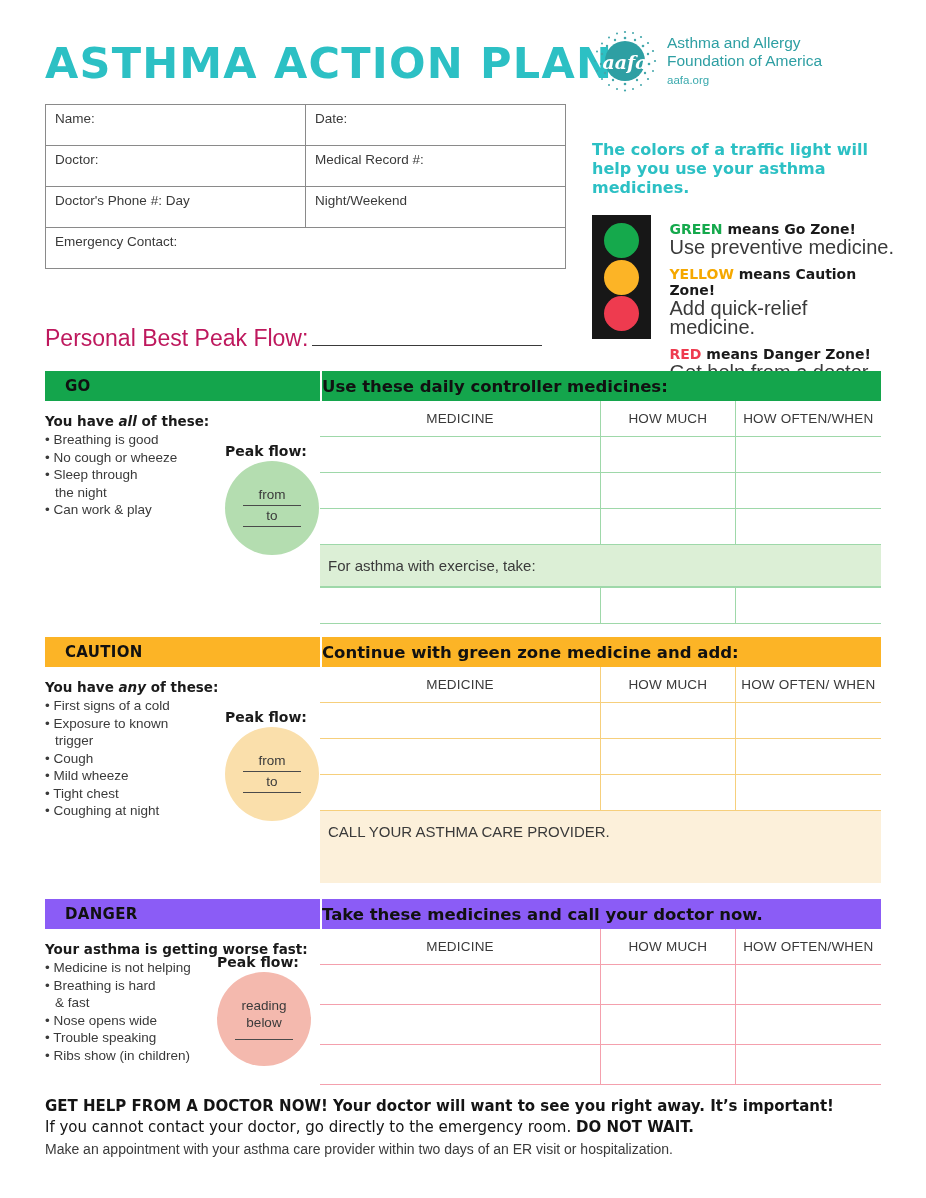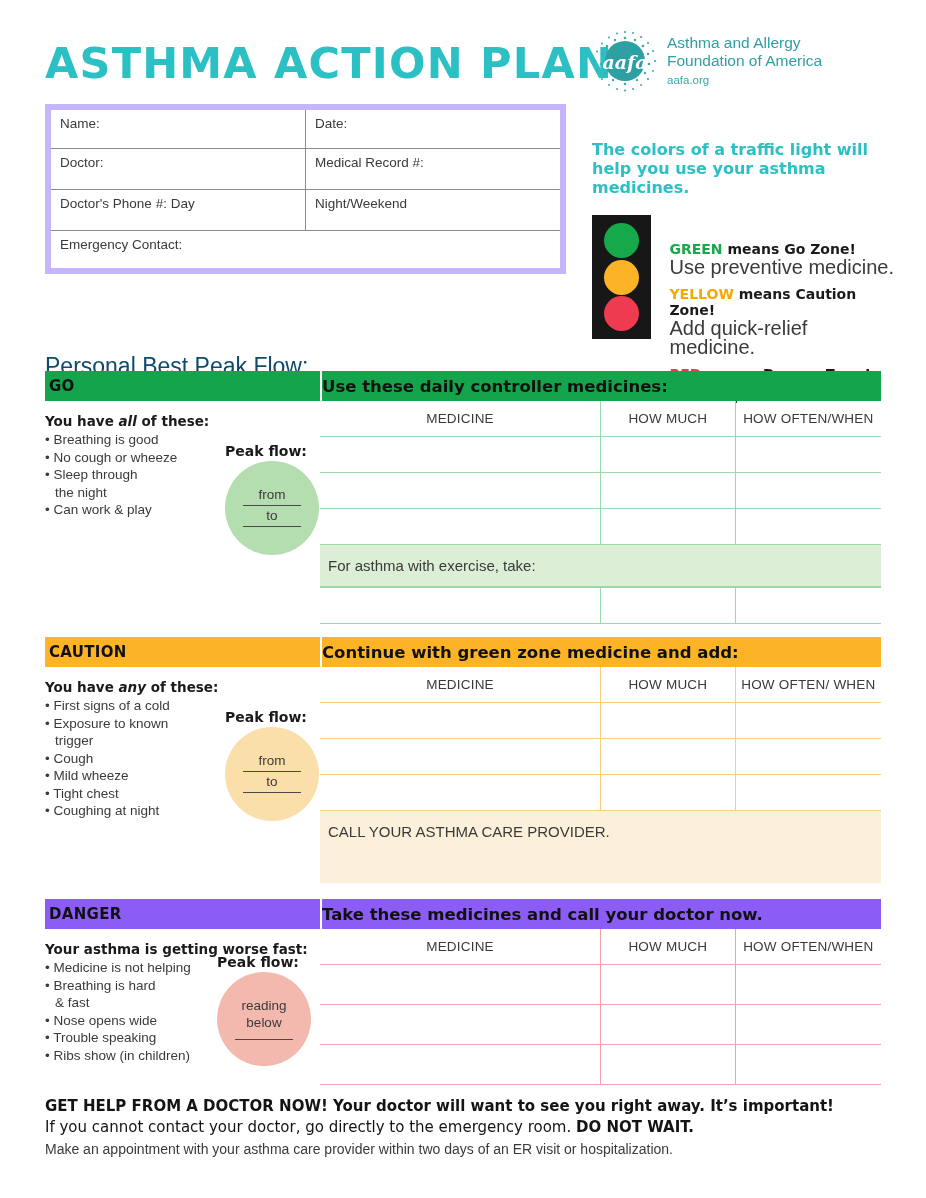--- a/index.html
+++ b/index.html
@@ -38,21 +38,21 @@
     line-height: 18px;
     font-family: "Liberation Sans", sans-serif;
   }
   .logo-url { color: #3aa9ad; font-size: 11.5px; margin-top: 4px; }
 
   
   .info-table {
     position: absolute;
     left: 45px; top: 104px;
     width: 521px;
-    border: 6px solid #c4b5fd;
+    border: 1px solid #c4b5fd;
     border-collapse: collapse;
   }
   .info-table td {
     border: 1px solid #8a8a8a;
     height: 41px;
     padding: 6px 9px;
     font-size: 13.5px;
     vertical-align: top;
     color: #3a3a3a;
   }
@@ -74,55 +74,55 @@
     width: 62px; height: 124px;
     background: #171717;
     padding: 8px 0;
     display: flex; flex-direction: column;
     align-items: center; justify-content: space-between;
   }
   .tl-lamp { width: 35px; height: 35px; border-radius: 50%; }
   .tl-green { background: #15a94c; }
   .tl-yellow { background: #fcb426; }
   .tl-red { background: #ee3b4f; }
-  .tl-legend { padding-top: 6px; margin-top: 20px; }
+  .tl-legend { padding-top: 6px; }
   .tl-item { margin-bottom: 9px; }
   .tl-item-title { font-size: 14px; font-weight: bold; font-family: "DejaVu Sans", sans-serif; color: #1a1a1a; }
   .tl-item-title .g { color: #15a94c; }
   .tl-item-title .y { color: #f5a800; }
   .tl-item-title .r { color: #ee3b4f; }
   .tl-item-sub { font-size: 20px; color: #3a3a3a; line-height: 19px; margin-top: 1px; }
 
   
   .pbest {
     position: absolute;
     left: 45px; top: 325px;
     font-size: 23px;
-    color: #0c4a6e;
-    display: flex; align-items: baseline; margin-top: 28px;
+    color: #be185d;
+    display: flex; align-items: baseline;
   }
   .pbest .blank-line {
     display: inline-block;
     width: 230px;
     border-bottom: 1.6px solid #3a3a3a;
     margin-left: 4px;
     height: 16px;
   }
 
   
   .zone { position: absolute; left: 45px; width: 836px; }
   #zone-green  { top: 371px; }
   #zone-yellow { top: 637px; }
   #zone-red    { top: 899px; }
 
   .zone-header { display: flex; height: 30px; align-items: stretch; }
   .zone-header .zh-left {
     width: 275px;
     display: flex; align-items: center;
-    padding-left: 4px;
+    padding-left: 20px;
     font-size: 15px; font-weight: bold;
     font-family: "DejaVu Sans", sans-serif;
     color: #111;
     letter-spacing: 0.3px;
   }
   .zone-header .zh-right {
     flex: 1;
     display: flex; align-items: center;
     font-size: 16.5px; font-weight: bold;
     font-family: "DejaVu Sans", sans-serif;

